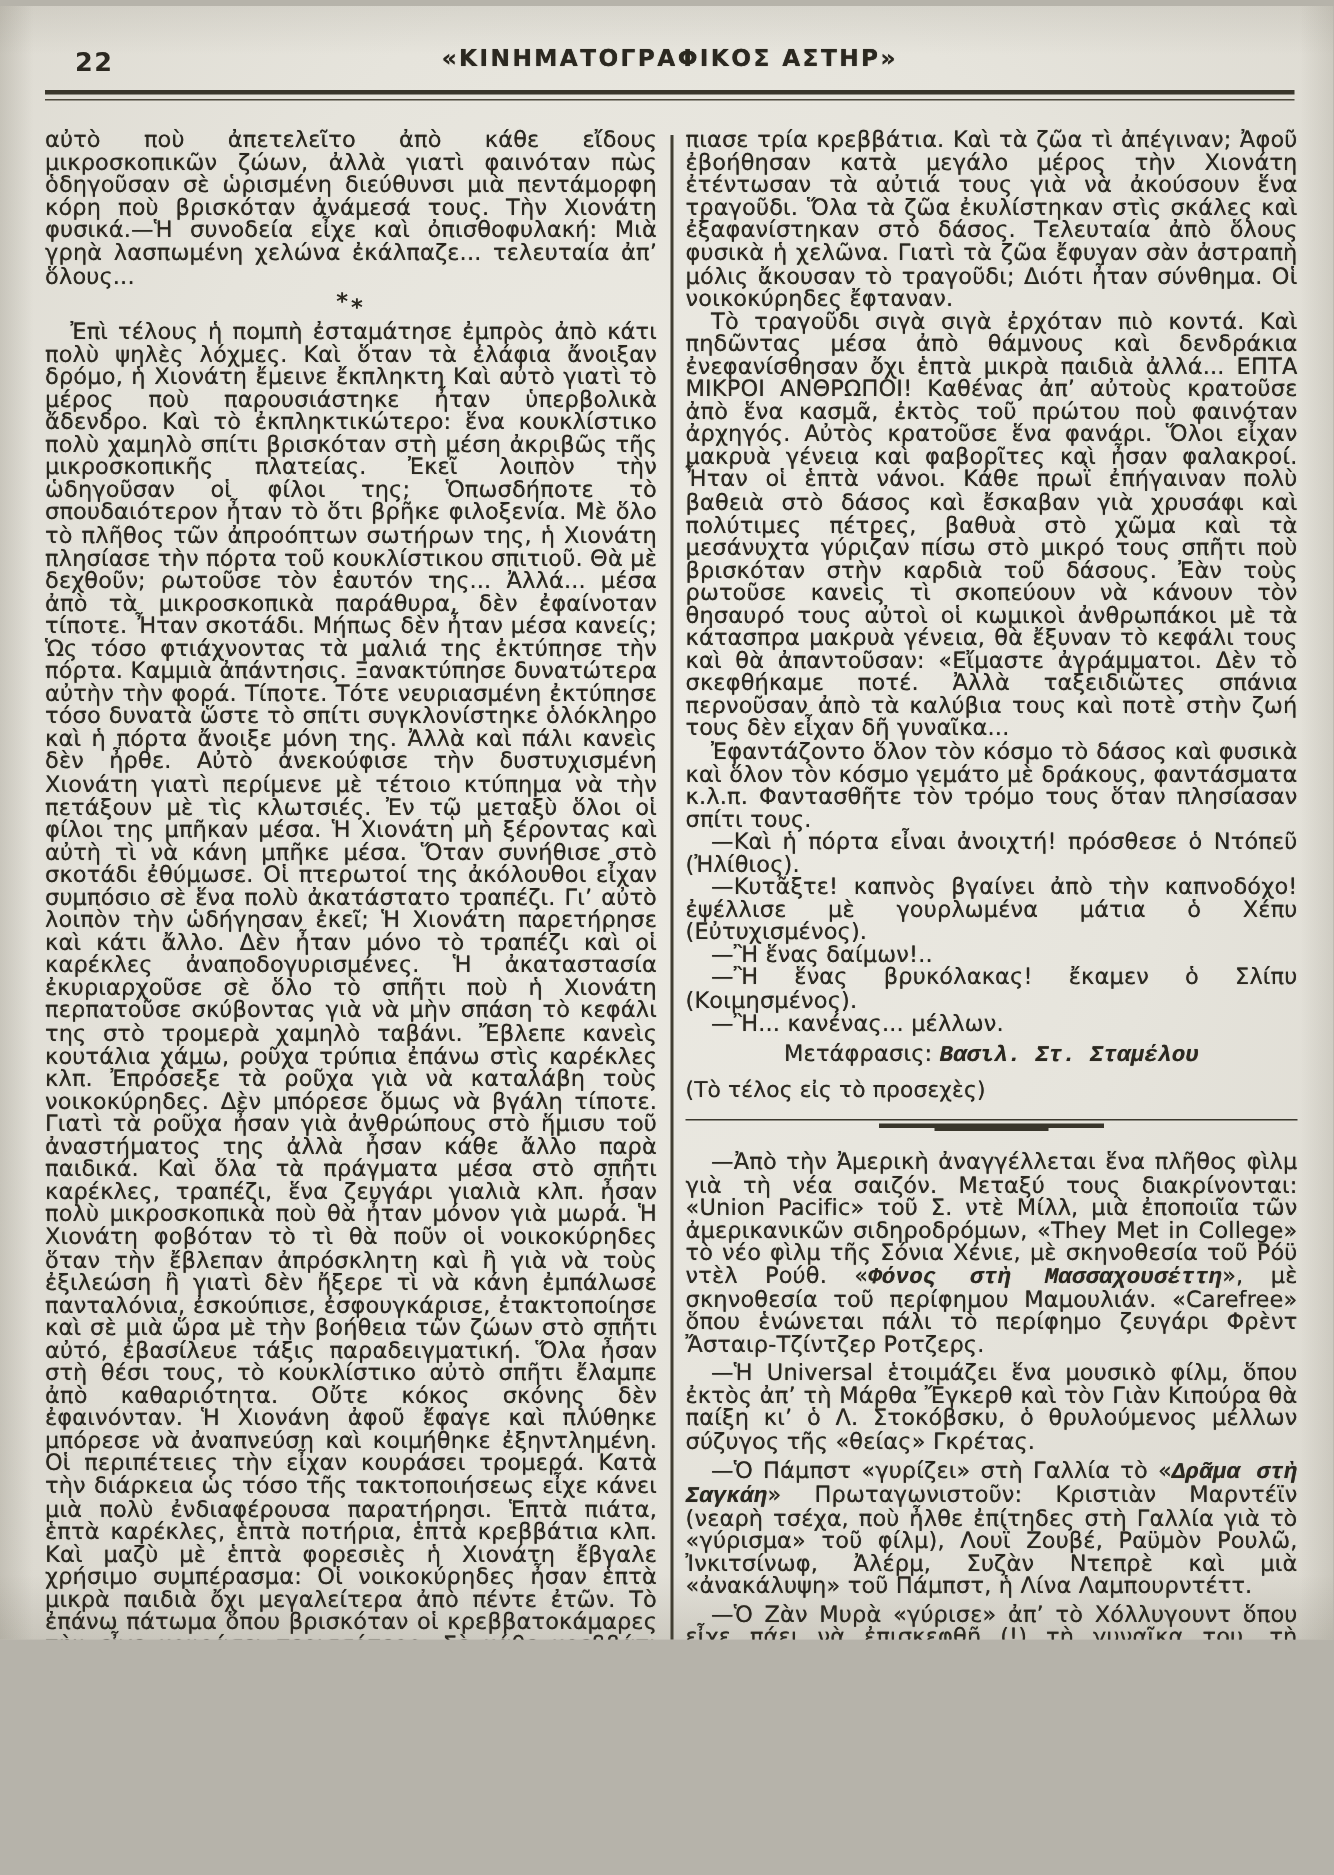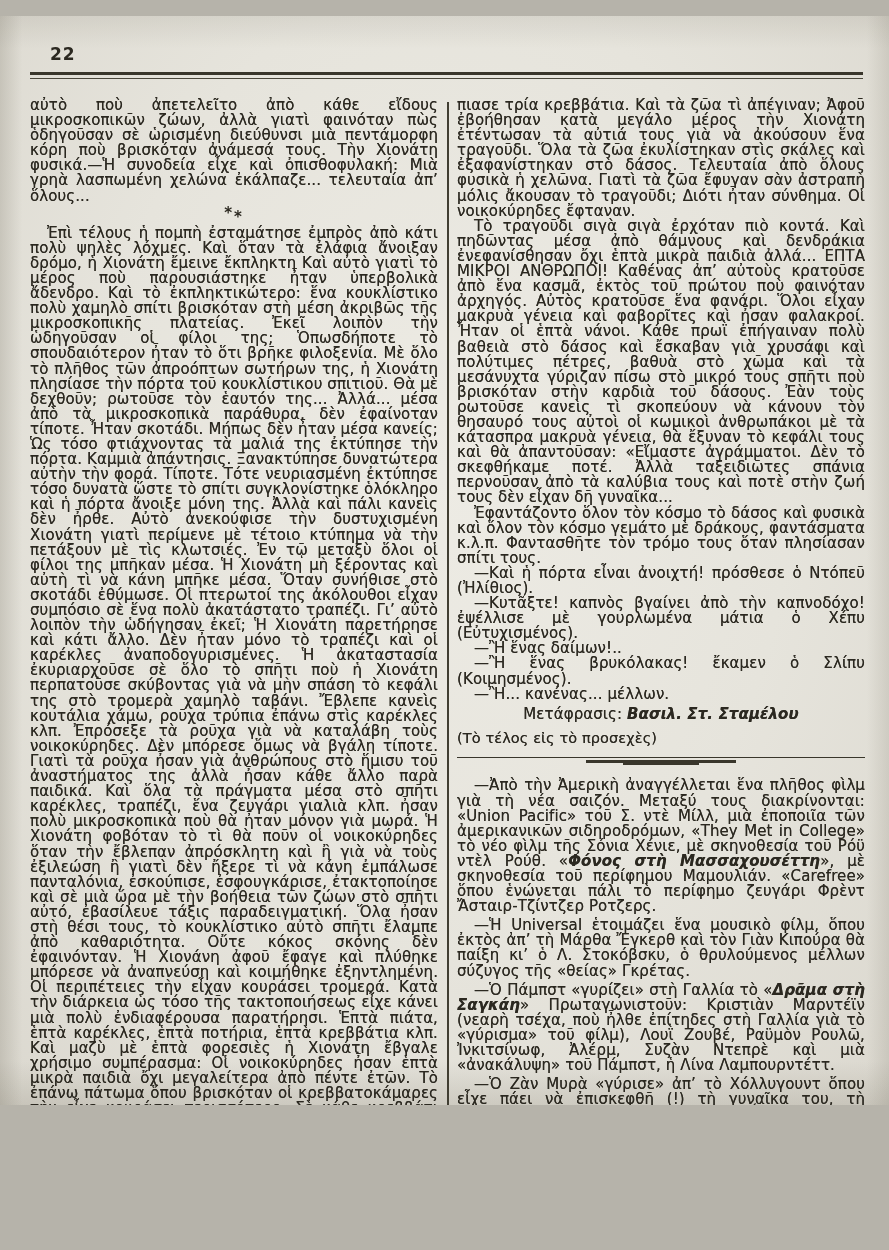--- a/index.html
+++ b/index.html
@@ -1,19 +1,19 @@
 <!DOCTYPE html>
 <html lang="el"><head>
 <meta charset="utf-8">
 <style>
   html,body{margin:0;padding:0;background:#b6b3aa;}
   .page{
     position:relative;
     width:889px;height:1089px;
-    margin:16px auto;
+    margin:4px auto;
     overflow:hidden;
     color:#2b2820;
     font-family:"DejaVu Sans", sans-serif;
     background:
       linear-gradient(90deg, rgba(110,105,90,.22), rgba(0,0,0,0) 2.5%),
       linear-gradient(270deg, rgba(110,105,90,.16), rgba(0,0,0,0) 2.5%),
       linear-gradient(0deg, rgba(110,105,90,.18), rgba(0,0,0,0) 4%),
       linear-gradient(180deg, rgba(110,105,90,.12), rgba(0,0,0,0) 3%),
       radial-gradient(ellipse at 50% 42%, #edebe4 0%, #e6e4dc 55%, #dbd8cf 100%);
   }
@@ -53,21 +53,21 @@
   .asterisk-sep{
     text-align:center;height:19px;line-height:14px;
     font-size:15px;font-weight:bold;letter-spacing:2px;
     margin:2px 0 1px;
   }
   .asterisk-sep .a2{display:inline-block;transform:translateY(4px);}
   .translator{
     text-align:center !important;text-indent:0 !important;
     margin-top:5px !important;
   }
-  .bi{font-weight:bold;font-style:italic;}
+  .bi{font-weight:bold;font-style:italic;font-family:Liberation Mono, monospace;}
   .continued{
     text-align:right;text-indent:0 !important;
     margin-top:9px !important;
     font-size:14.5px !important;letter-spacing:1.2px;
   }
   
   .section-divider{margin:11px 0 0;}
   .rule-long{height:1.5px;background:#39362b;}
   .rule-short{height:3px;width:150px;margin:2px auto 0;background:#39362b;}
   .section-heading{
@@ -79,20 +79,21 @@
   .heading-rule{width:76px;height:2px;background:#39362b;margin:0 auto 13px;}
   .news .news-item{margin-top:4px;}
 </style>
 </head>
 <body>
 
 <div class="page">
 
   <div class="hdr">
     <span class="page-num">22</span>
+    <h1 class="page-title">«ΚΙΝΗΜΑΤΟΓΡΑΦΙΚΟΣ ΑΣΤΗΡ»</h1>
   </div>
   <div class="hdr-rule"></div>
 
   <div class="columns">
 
     <section class="col">
       <p class="cont">αὐτὸ ποὺ ἀπετελεῖτο ἀπὸ κάθε εἴδους μικροσκοπικῶν ζώων, ἀλλὰ γιατὶ φαινόταν πὼς ὁδηγοῦσαν σὲ ὡρισμένη διεύθυνσι μιὰ πεντάμορφη κόρη ποὺ βρισκόταν ἀνάμεσά τους. Τὴν Χιονάτη φυσικά.—Ἡ συνοδεία εἶχε καὶ ὀπισθοφυλακή: Μιὰ γρηὰ λασπωμένη χελώνα ἐκάλπαζε... τελευταία ἀπ’ ὅλους...</p>
       <div class="asterisk-sep"><span class="a1">*</span><span class="a2">*</span></div>
       <p>Ἐπὶ τέλους ἡ πομπὴ ἐσταμάτησε ἐμπρὸς ἀπὸ κάτι πολὺ ψηλὲς λόχμες. Καὶ ὅταν τὰ ἐλάφια ἄνοιξαν δρόμο, ἡ Χιονάτη ἔμεινε ἔκπληκτη Καὶ αὐτὸ γιατὶ τὸ μέρος ποὺ παρουσιάστηκε ἦταν ὑπερβολικὰ ἄδενδρο. Καὶ τὸ ἐκπληκτικώτερο: ἕνα κουκλίστικο πολὺ χαμηλὸ σπίτι βρισκόταν στὴ μέση ἀκριβῶς τῆς μικροσκοπικῆς πλατείας. Ἐκεῖ λοιπὸν τὴν ὡδηγοῦσαν οἱ φίλοι της; Ὁπωσδήποτε τὸ σπουδαιότερον ἦταν τὸ ὅτι βρῆκε φιλοξενία. Μὲ ὅλο τὸ πλῆθος τῶν ἀπροόπτων σωτήρων της, ἡ Χιονάτη πλησίασε τὴν πόρτα τοῦ κουκλίστικου σπιτιοῦ. Θὰ μὲ δεχθοῦν; ρωτοῦσε τὸν ἑαυτόν της... Ἀλλά... μέσα ἀπὸ τὰ μικροσκοπικὰ παράθυρα, δὲν ἐφαίνοταν τίποτε. Ἦταν σκοτάδι. Μήπως δὲν ἦταν μέσα κανείς; Ὡς τόσο φτιάχνοντας τὰ μαλιά της ἐκτύπησε τὴν πόρτα. Καμμιὰ ἀπάντησις. Ξανακτύπησε δυνατώτερα αὐτὴν τὴν φορά. Τίποτε. Τότε νευριασμένη ἐκτύπησε τόσο δυνατὰ ὥστε τὸ σπίτι συγκλονίστηκε ὁλόκληρο καὶ ἡ πόρτα ἄνοιξε μόνη της. Ἀλλὰ καὶ πάλι κανεὶς δὲν ἦρθε. Αὐτὸ ἀνεκούφισε τὴν δυστυχισμένη Χιονάτη γιατὶ περίμενε μὲ τέτοιο κτύπημα νὰ τὴν πετάξουν μὲ τὶς κλωτσιές. Ἐν τῷ μεταξὺ ὅλοι οἱ φίλοι της μπῆκαν μέσα. Ἡ Χιονάτη μὴ ξέροντας καὶ αὐτὴ τὶ νὰ κάνη μπῆκε μέσα. Ὅταν συνήθισε στὸ σκοτάδι ἐθύμωσε. Οἱ πτερωτοί της ἀκόλουθοι εἶχαν συμπόσιο σὲ ἕνα πολὺ ἀκατάστατο τραπέζι. Γι’ αὐτὸ λοιπὸν τὴν ὡδήγησαν ἐκεῖ; Ἡ Χιονάτη παρετήρησε καὶ κάτι ἄλλο. Δὲν ἦταν μόνο τὸ τραπέζι καὶ οἱ καρέκλες ἀναποδογυρισμένες. Ἡ ἀκαταστασία ἐκυριαρχοῦσε σὲ ὅλο τὸ σπῆτι ποὺ ἡ Χιονάτη περπατοῦσε σκύβοντας γιὰ νὰ μὴν σπάση τὸ κεφάλι της στὸ τρομερὰ χαμηλὸ ταβάνι. Ἔβλεπε κανεὶς κουτάλια χάμω, ροῦχα τρύπια ἐπάνω στὶς καρέκλες κλπ. Ἐπρόσεξε τὰ ροῦχα γιὰ νὰ καταλάβη τοὺς νοικοκύρηδες. Δὲν μπόρεσε ὅμως νὰ βγάλη τίποτε. Γιατὶ τὰ ροῦχα ἦσαν γιὰ ἀνθρώπους στὸ ἥμισυ τοῦ ἀναστήματος της ἀλλὰ ἦσαν κάθε ἄλλο παρὰ παιδικά. Καὶ ὅλα τὰ πράγματα μέσα στὸ σπῆτι καρέκλες, τραπέζι, ἕνα ζευγάρι γιαλιὰ κλπ. ἦσαν πολὺ μικροσκοπικὰ ποὺ θὰ ἦταν μόνον γιὰ μωρά. Ἡ Χιονάτη φοβόταν τὸ τὶ θὰ ποῦν οἱ νοικοκύρηδες ὅταν τὴν ἔβλεπαν ἀπρόσκλητη καὶ ἢ γιὰ νὰ τοὺς ἐξιλεώση ἢ γιατὶ δὲν ἤξερε τὶ νὰ κάνη ἐμπάλωσε πανταλόνια, ἐσκούπισε, ἐσφουγκάρισε, ἐτακτοποίησε καὶ σὲ μιὰ ὥρα μὲ τὴν βοήθεια τῶν ζώων στὸ σπῆτι αὐτό, ἐβασίλευε τάξις παραδειγματική. Ὅλα ἦσαν στὴ θέσι τους, τὸ κουκλίστικο αὐτὸ σπῆτι ἔλαμπε ἀπὸ καθαριότητα. Οὔτε κόκος σκόνης δὲν ἐφαινόνταν. Ἡ Χιονάνη ἀφοῦ ἔφαγε καὶ πλύθηκε μπόρεσε νὰ ἀναπνεύση καὶ κοιμήθηκε ἐξηντλημένη. Οἱ περιπέτειες τὴν εἶχαν κουράσει τρομερά. Κατὰ τὴν διάρκεια ὡς τόσο τῆς τακτοποιήσεως εἶχε κάνει μιὰ πολὺ ἐνδιαφέρουσα παρατήρησι. Ἑπτὰ πιάτα, ἑπτὰ καρέκλες, ἑπτὰ ποτήρια, ἑπτὰ κρεββάτια κλπ. Καὶ μαζὺ μὲ ἑπτὰ φορεσιὲς ἡ Χιονάτη ἔβγαλε χρήσιμο συμπέρασμα: Οἱ νοικοκύρηδες ἦσαν ἑπτὰ μικρὰ παιδιὰ ὄχι μεγαλείτερα ἀπὸ πέντε ἐτῶν. Τὸ ἐπάνω πάτωμα ὅπου βρισκόταν οἱ κρεββατοκάμαρες τὴν εἶχε κουράσει περισσότερο. Σὲ κάθε κρεββάτι ὅμως βρισκόταν πολὺ ἀστεῖα ὀνόματα γιὰ παιδιὰ ἀκόμη ποὺ ἔκαμαν τὴν Χιονάτη νὰ γελάση μὲ τὴν καρδιά της: Ντόκ, (Γιατρὸς) Χέπυ, (Εὐτυχισμένος) Σνίζυ, Φταρνιάρης) Ντόπεϋ, (Ἠλίθιος) Γκράμπυ, (Καμπούρης) Μπέσφουλ (Ντροπαλὸς) καὶ Σλίπυ (Κοιμισμένος) ἦταν νὰ ὀνόματα.</p>
       <p>Τέλος ἡ Χιονάτη εἶχε κοιμηθῆ. Τὸ σῶμα της ἔ-</p>

